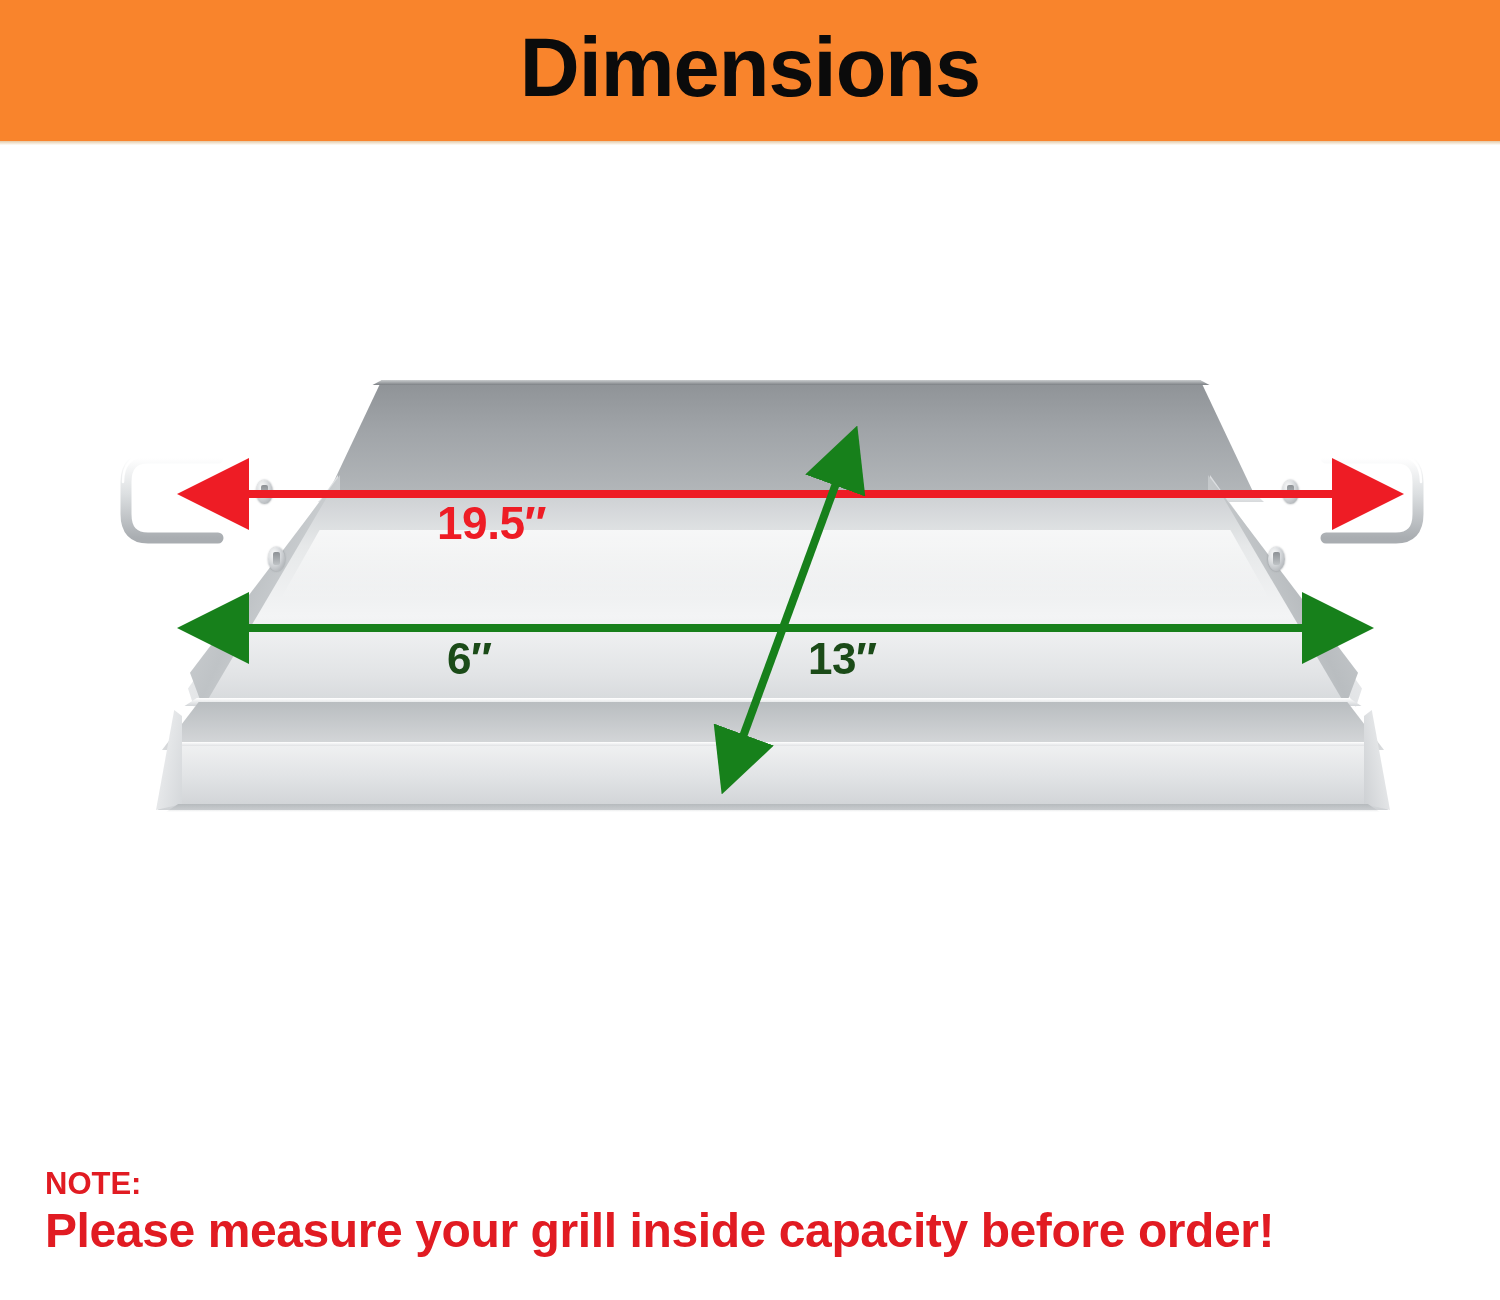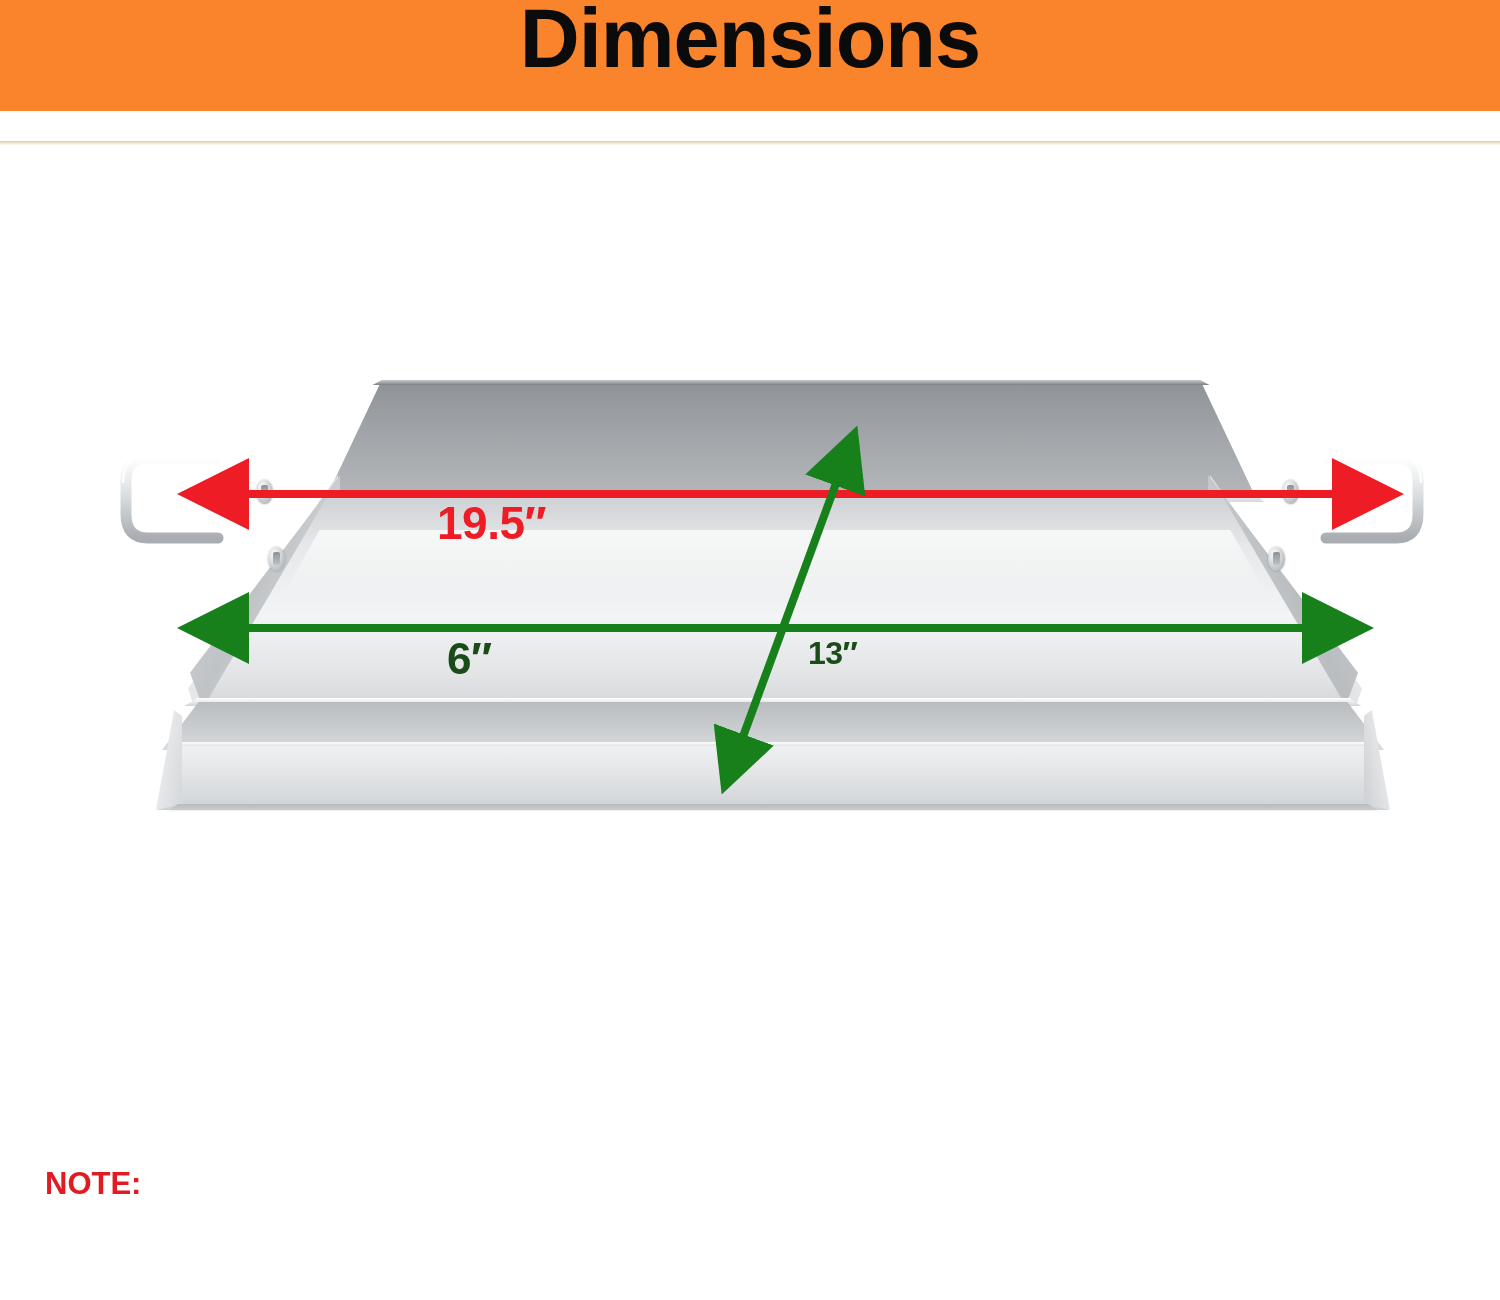--- a/index.html
+++ b/index.html
@@ -5,23 +5,23 @@
   html,body{margin:0;padding:0;}
   body{
     width:1500px;height:1300px;
     background:#ffffff;
     font-family:"Liberation Sans", sans-serif;
     overflow:hidden;position:relative;
   }
 
   
   #header-band{
-    position:absolute;left:0;top:0;width:1500px;height:111px;
+    position:absolute;left:0;top:0;width:1500px;height:141px;
     background:#F9842C;
-    display:flex;justify-content:center;
+    display:flex;align-items:center;justify-content:center;
   }
   #header-underline{
     position:absolute;left:0;top:141px;width:1500px;height:4px;
     background:linear-gradient(to bottom,#e3c9a8,#fffdf8);
   }
   #page-title{
     font-size:83px;font-weight:700;color:#0b0b0b;
     letter-spacing:-1px;line-height:1;
     transform:translateY(-3px);
     font-family:"Liberation Sans", sans-serif;
@@ -142,21 +142,21 @@
     background:linear-gradient(to bottom,#8d9195,#bfc3c6);border-radius:2px;
   }
 
   
   #dim-layer{position:absolute;left:0;top:0;width:1500px;height:1096px;pointer-events:none;}
   #dim-layer svg{position:absolute;left:0;top:0;width:1500px;height:1300px;overflow:visible;}
 
   .dim-label{position:absolute;font-weight:700;line-height:1;white-space:nowrap;}
   #label-195{left:437px;top:500px;font-size:46px;color:#EE1C25;letter-spacing:-0.5px;}
   #label-17{left:447px;top:637px;font-size:44px;color:#1B4B18;letter-spacing:-0.5px;}
-  #label-13{left:808px;top:637px;font-size:32px;color:#1B4B18;letter-spacing:-0.5px;}
+  #label-13{left:808px;top:637px;font-size:44px;color:#1B4B18;letter-spacing:-0.5px;}
 
   
   #note-block{
     position:absolute;left:45px;top:1168px;width:1420px;
     color:#E11B22;font-weight:700;line-height:1.04;
     font-family:"Liberation Sans", sans-serif;
   }
   #note-label{font-size:31px;display:block;letter-spacing:0px;}
   #note-text{font-size:48px;display:block;margin-top:6px;letter-spacing:-0.4px;}
 </style>
@@ -266,13 +266,14 @@
     <line x1="741" y1="742" x2="838" y2="478" stroke="#17801B" stroke-width="8" marker-start="url(#ahGrnD1)" marker-end="url(#ahGrnD2)"></line>
   </svg>
 
   <div class="dim-label" id="label-195">19.5″</div>
   <div class="dim-label" id="label-17">6″</div>
   <div class="dim-label" id="label-13">13″</div>
 </div>
 
 <div id="note-block">
   <span id="note-label">NOTE:</span>
+  <span id="note-text">Please measure your grill inside capacity before order!</span>
 </div>
 
 </body></html>

